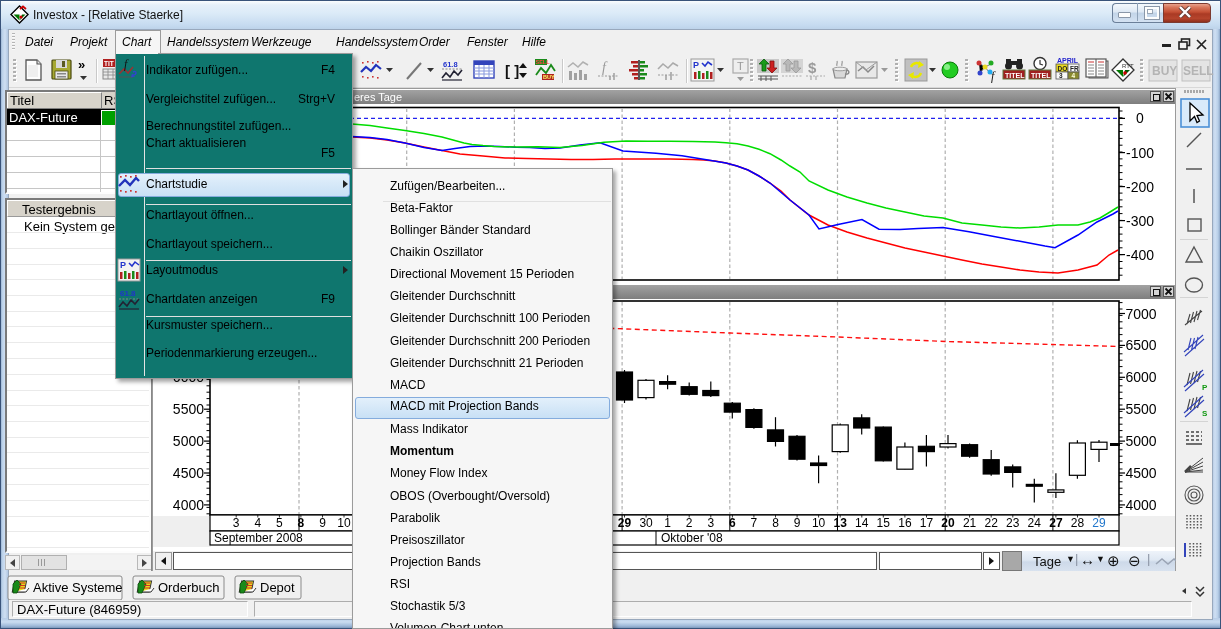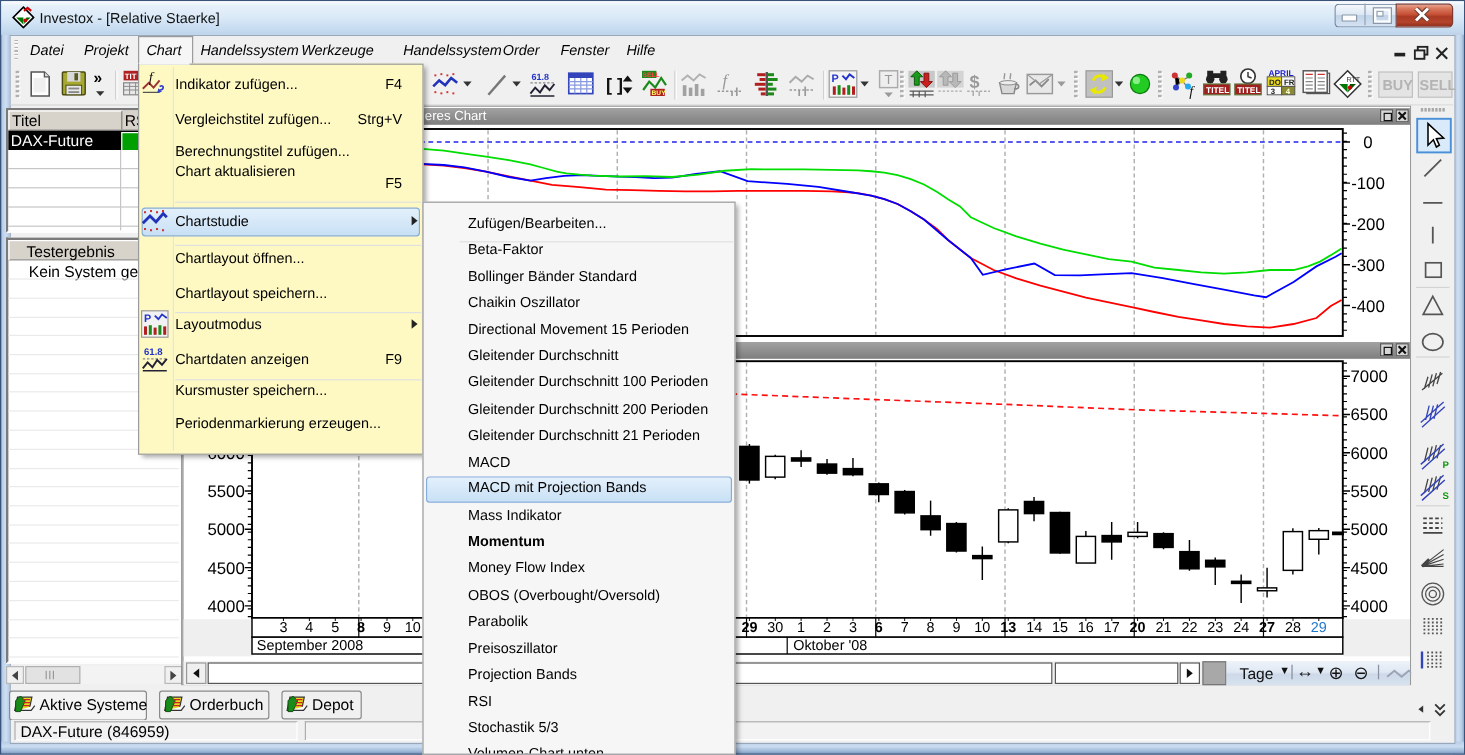--- a/index.html
+++ b/index.html
@@ -406,21 +406,21 @@
   <div class="abs" style="left:137px;top:4px;width:0;height:0;border-left:5px solid #444;border-top:4px solid transparent;border-bottom:4px solid transparent;"></div>
   <div class="abs" style="left:16px;top:0;width:46px;height:15px;background:#e2e2e2;border:1px solid #b0b0b0;box-sizing:border-box;"></div>
   <div class="abs" style="left:33px;top:4px;width:1px;height:7px;background:#999;box-shadow:3px 0 0 #999,6px 0 0 #999;"></div>
 </div>
 
 <div class="abs" style="left:152px;top:88px;width:1024px;height:483px;background:#fff;border:1px solid #9a9a9a;box-sizing:border-box;"></div>
 <div class="abs" style="left:153px;top:516px;width:58px;height:31px;background:#efefef;"></div>
 <div class="abs" style="left:1119px;top:516px;width:56px;height:31px;background:#efefef;"></div>
 <div class="abs" style="left:151px;top:88px;width:1px;height:483px;background:#888;"></div>
 <div class="abs" style="left:153px;top:90px;width:1022px;height:14px;background:linear-gradient(180deg,#a2a2a2,#7e7e7e);color:#fff;font-size:11px;">
-    <span style="position:absolute;left:201px;top:1px;white-space:nowrap;">eres Chart</span>
+    <span style="position:absolute;left:201px;top:1px;white-space:nowrap;">eres Tage</span>
   </div>
 <div class="abs" style="left:153px;top:285px;width:1022px;height:14px;background:linear-gradient(180deg,#a2a2a2,#7e7e7e);color:#fff;font-size:11px;">
     <span style="position:absolute;left:201px;top:1px;white-space:nowrap;">DAX-Future</span>
   </div>
 <div class="abs" style="left:1150px;top:91px;width:11px;height:11px;background:#d6d6d6;border:1px solid #555;box-sizing:border-box;">
     <div class="abs" style="left:2px;top:2px;width:5px;height:5px;border:1.5px solid #111;"></div>
   </div>
 <div class="abs" style="left:1163px;top:91px;width:11px;height:11px;background:#d6d6d6;border:1px solid #555;box-sizing:border-box;">
     <svg width="9" height="9" viewBox="0 0 9 9" style="position:absolute;left:0;top:0">
       <path d="M1.5 1.5 L7.5 7.5 M7.5 1.5 L1.5 7.5" stroke="#111" stroke-width="1.8"></path>
@@ -819,21 +819,21 @@
   <rect x="235" y="1" width="66" height="23" rx="2" fill="#f0f0f0" stroke="#8a8a8a" stroke-width="1"></rect>
   <use href="#book" x="240" y="4"></use>
   <text x="260" y="17">Depot</text>
  </g>
 </svg>
 <div class="abs" style="left:12px;top:601px;width:236px;height:16px;background:#f2f2f2;border:1px solid #adadad;border-bottom-color:#fff;border-right-color:#fff;box-sizing:border-box;"></div>
 <div class="txt" style="left:17px;top:602px;font-size:13px;color:#000;">DAX-Future (846959)</div>
 <div class="abs" style="left:254px;top:601px;width:938px;height:16px;background:#f2f2f2;border:1px solid #adadad;border-bottom-color:#fff;border-right-color:#fff;box-sizing:border-box;"></div>
 
 <div class="abs" style="left:116px;top:52px;width:42px;height:2px;background:#f6f6f6;z-index:5;"></div>
-<div class="abs" style="left:115px;top:53px;width:238px;height:326px;background:#fef9c3;border:1px solid #9b9b9b;box-sizing:border-box;box-shadow:3px 3px 4px rgba(0,0,0,0.35);font-size:12px;color:#000;">
+<div class="abs" style="left:115px;top:53px;width:238px;height:326px;background:#0f766e;border:1px solid #9b9b9b;box-sizing:border-box;box-shadow:3px 3px 4px rgba(0,0,0,0.35);font-size:12px;color:#000;">
 <div class="abs" style="left:28px;top:2px;width:1px;height:320px;background:#e4e4e4;"></div>
 <div class="txt" style="left:30px;top:9px;">Indikator zufügen...</div>
 <div class="txt" style="left:0;top:9px;width:219px;text-align:right;">F4</div>
 <div class="txt" style="left:30px;top:38px;">Vergleichstitel zufügen...</div>
 <div class="txt" style="left:0;top:38px;width:219px;text-align:right;">Strg+V</div>
 <div class="txt" style="left:30px;top:65px;">Berechnungstitel zufügen...</div>
 <div class="txt" style="left:30px;top:82px;">Chart aktualisieren</div>
 <div class="txt" style="left:0;top:92px;width:219px;text-align:right;">F5</div>
 <div class="abs" style="left:30px;top:114px;width:205px;height:1px;background:#e0e0e0;"></div>
 <div class="abs" style="left:2px;top:119px;width:232px;height:24px;background:linear-gradient(180deg,#e3f0fb,#c8e0f5);border:1px solid #84acdd;border-radius:3px;box-sizing:border-box;"></div>

